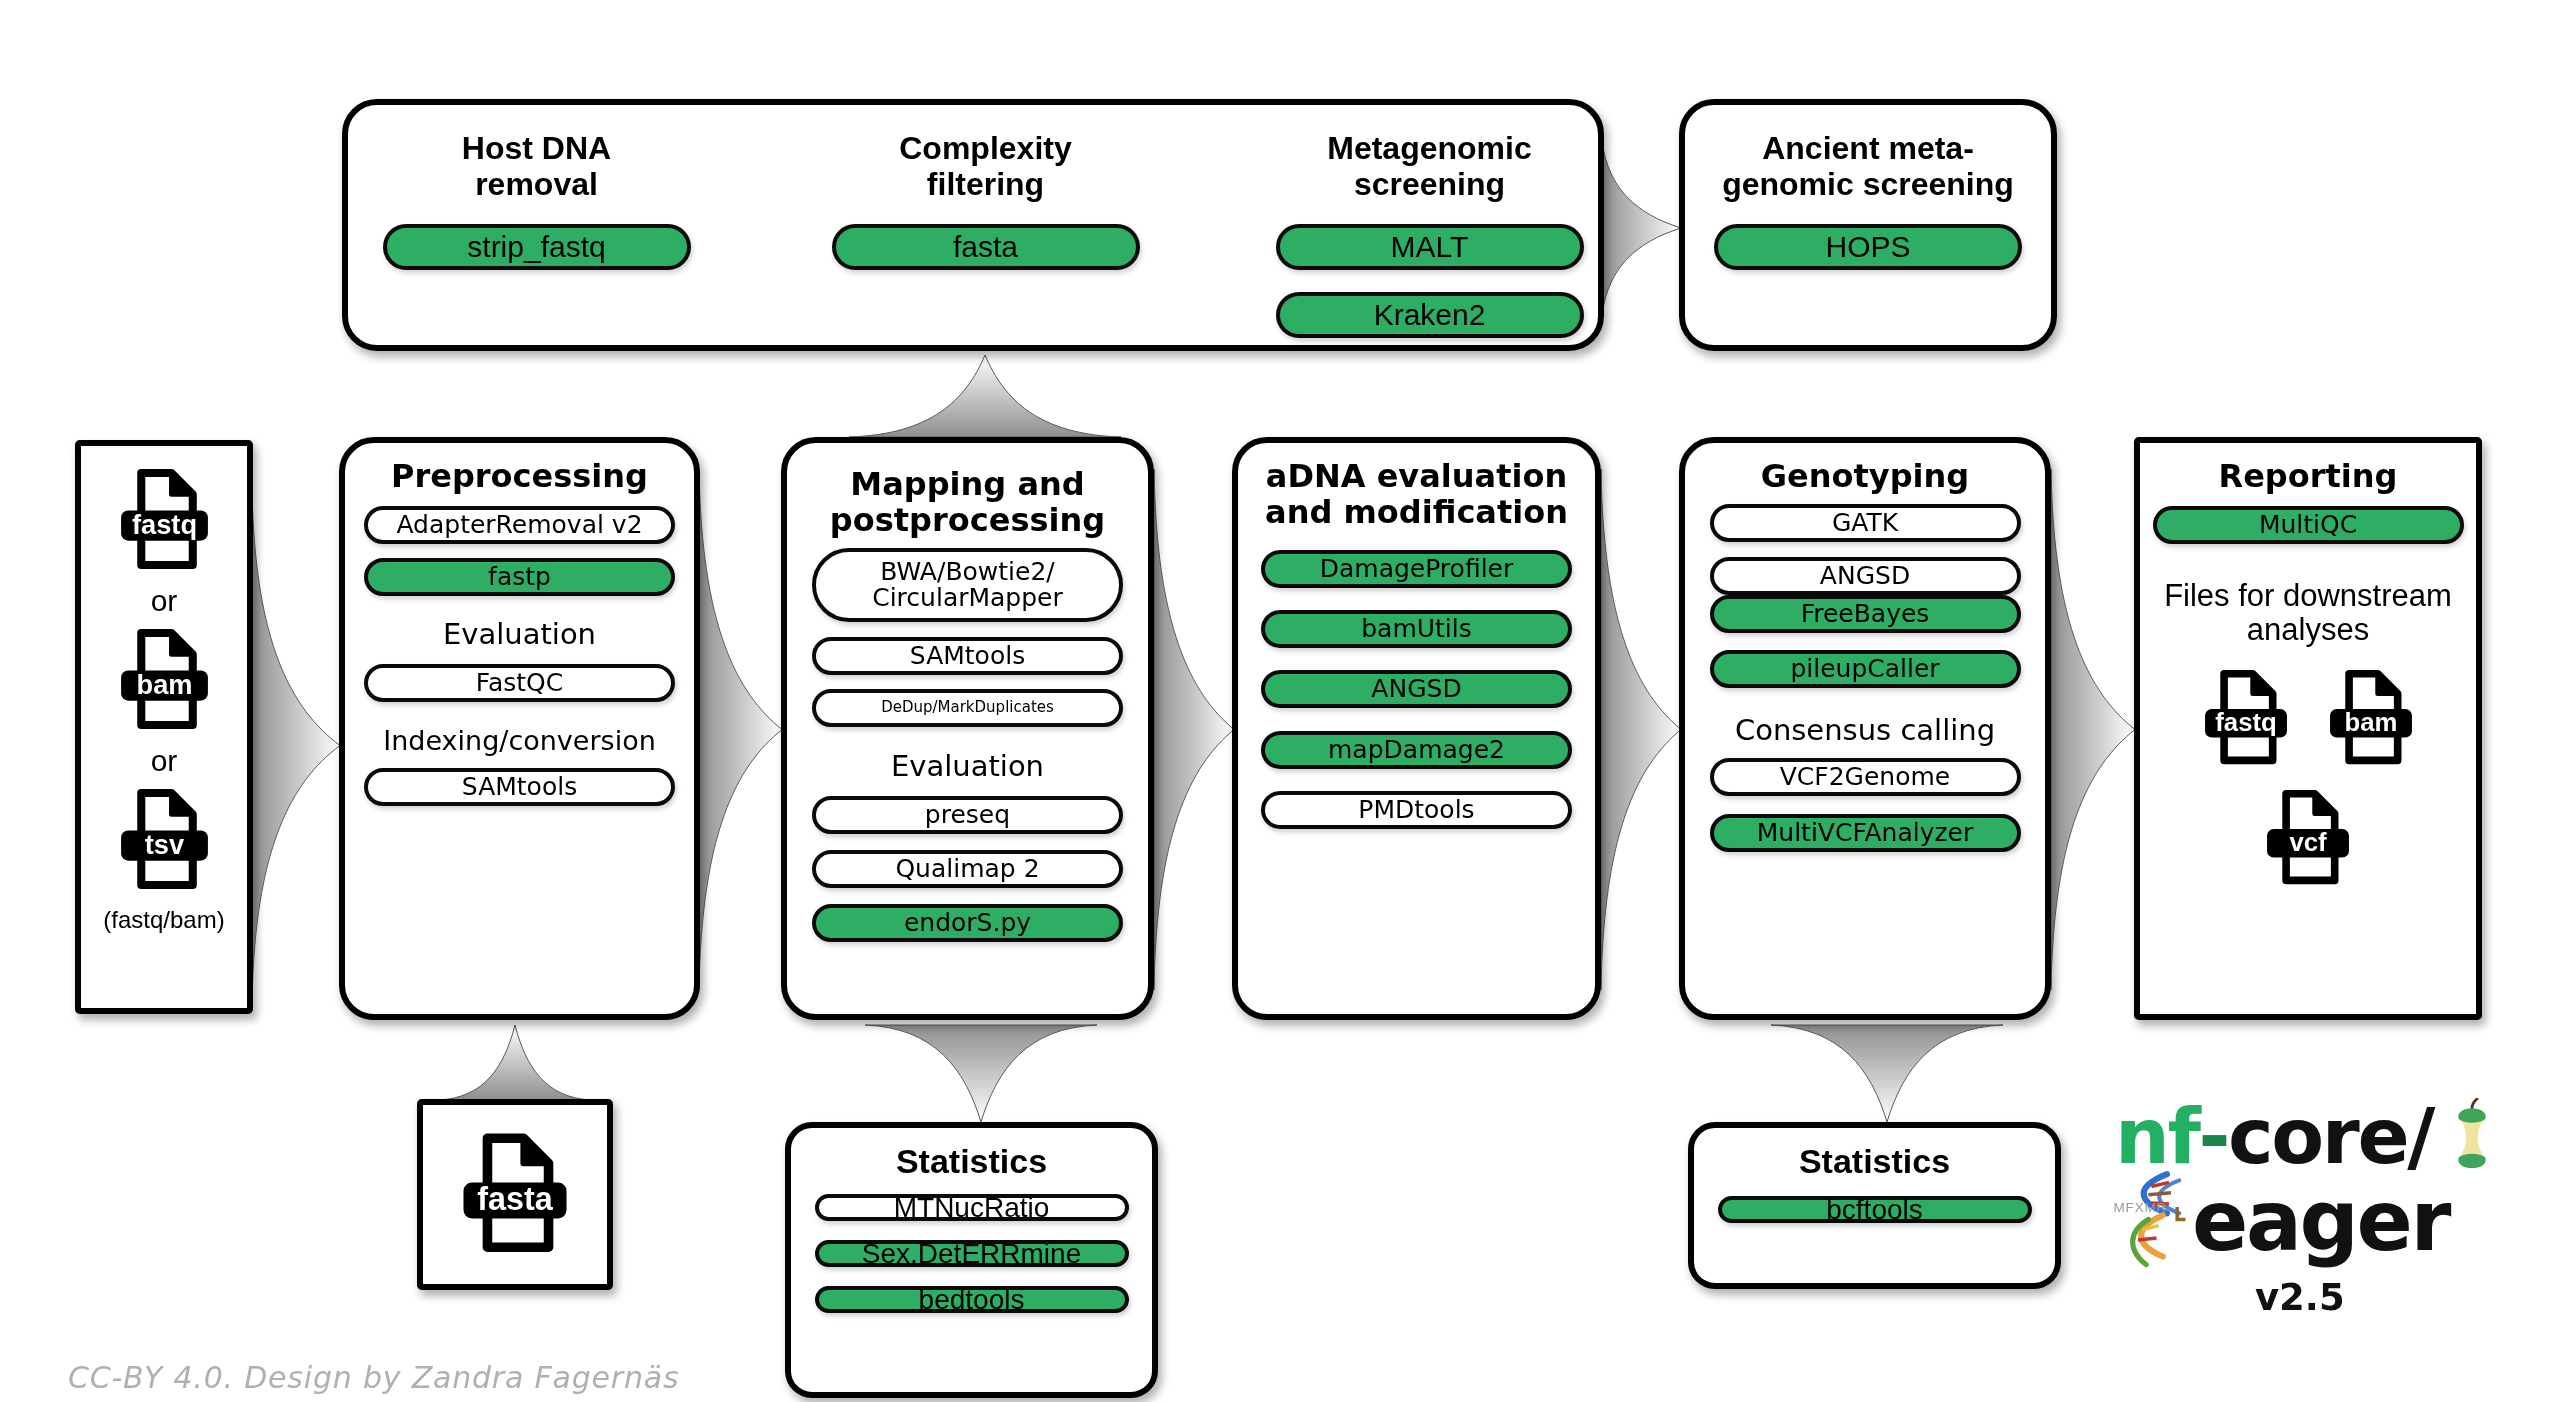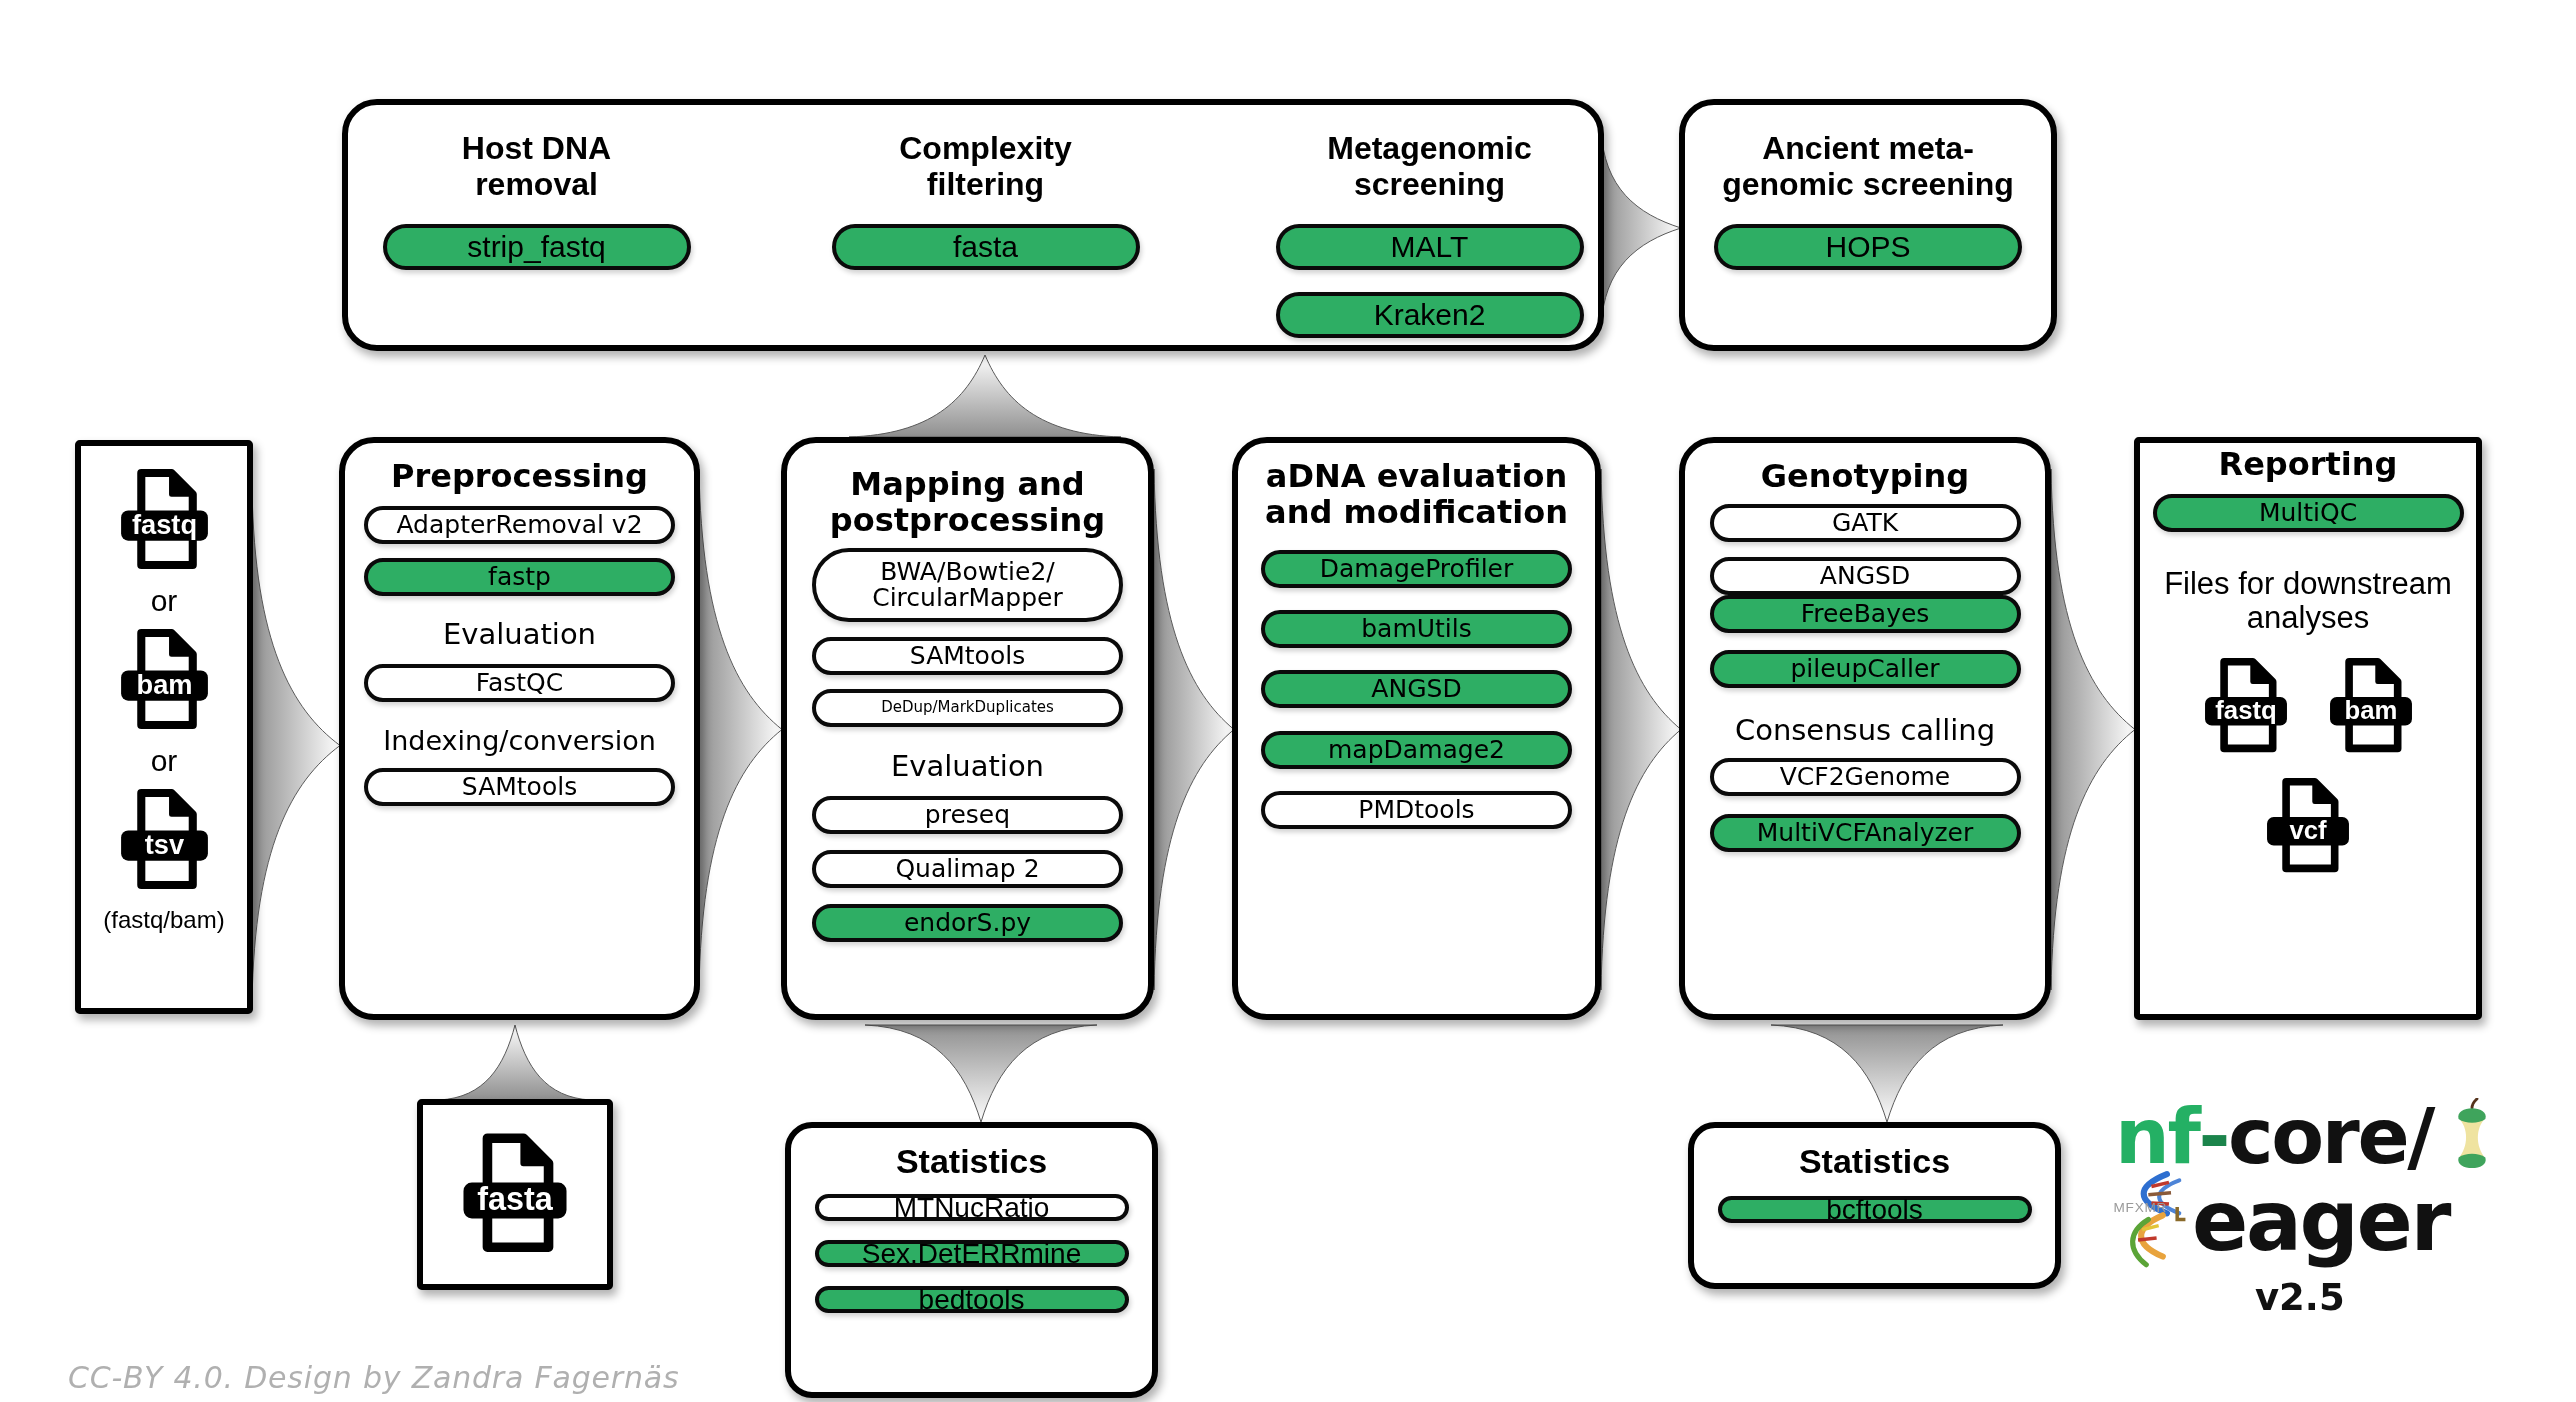--- a/index.html
+++ b/index.html
@@ -226,21 +226,21 @@
     <div class="panel-title">Genotyping</div>
     <div class="pill mt12">GATK</div>
     <div class="pill mt18">ANGSD</div>
     <div class="pill green mt40">FreeBayes</div>
     <div class="pill green mt22">pileupCaller</div>
     <div class="section-heading mt34">Consensus calling</div>
     <div class="pill mt14">VCF2Genome</div>
     <div class="pill green mt22">MultiVCFAnalyzer</div>
   </div>
 
-  <div class="panel squared" style="left:2134px;top:437px;width:348px;height:583px;padding-top:4px">
+  <div class="panel squared" style="left:2134px;top:437px;width:348px;height:583px;padding-top:16px">
     <div class="panel-title">Reporting</div>
     <div class="pill green mt14">MultiQC</div>
     <div class="section-heading cond mt44" style="font-size:31px">
       <div>Files for downstream</div>
       <div>analyses</div>
     </div>
     <div class="mt26" style="display:flex;gap:29px">
       <svg class="fileicon" width="96" height="101" viewBox="0 0 100 106">
         <path class="fi-page" d="M27,6 H57 L78,27 V97 H27 Z"></path>
           <path class="fi-fold" d="M57,6 L78,27 H57 Z"></path>

